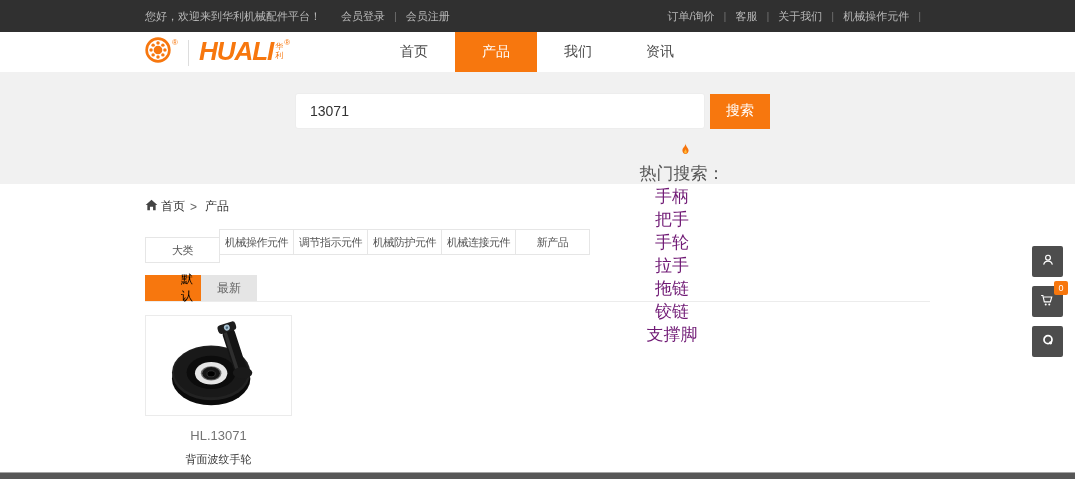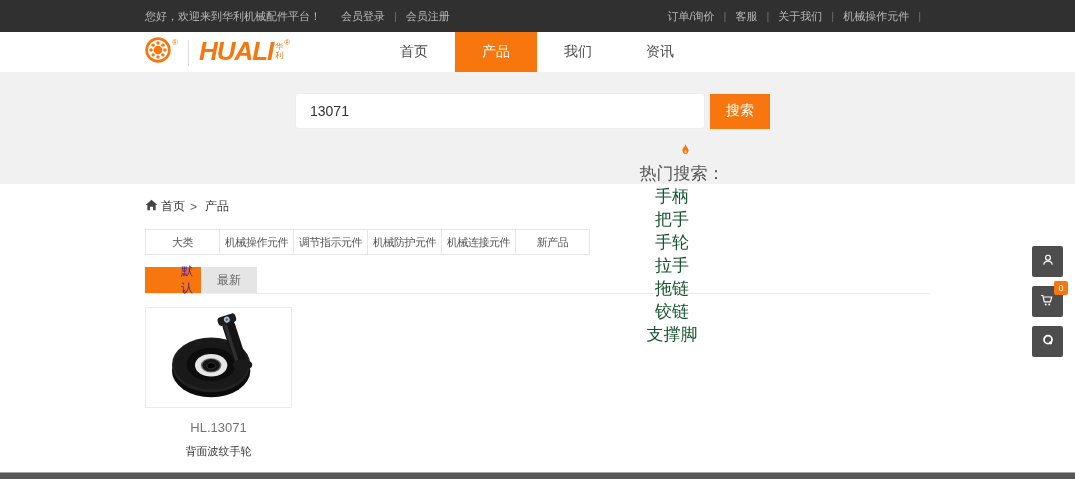--- a/index.html
+++ b/index.html
@@ -29,37 +29,37 @@
 
   
   .search-section { height:112px; background:#f1f1f1; padding-left:295px; }
   .search-row { padding-top:21px; display:flex; align-items:center; }
   .search-input { width:410px; height:36px; border:1px solid #ededed; border-radius:3px;
                   padding:0 14px; font-size:14px; color:#333; outline:none; font-family:"Liberation Sans",sans-serif; }
   .search-btn { margin-left:5px; width:60px; height:35px; background:#f7770e; border:none; border-radius:0;
                 color:#fff; font-size:14px; cursor:pointer; font-family:"Liberation Sans",sans-serif; }
   .hot-row { margin-top:13px; display:flex; align-items:center; font-size:17px;flex-direction:column; }
   .hot-label { color:#555; margin:0 10px 0 4px; }
-  .hot-term { color:#14532d; margin-right:26px; cursor:pointer; text-decoration:none; }
+  .hot-term { color:#701a75; margin-right:26px; cursor:pointer; text-decoration:none; }
 
   
   .main { margin-left:145px; width:785px; }
   .breadcrumb { margin-top:14px; display:flex; align-items:center; font-size:12px; color:#333; }
   .breadcrumb .crumb { color:#333; text-decoration:none; margin-left:3px; }
   .breadcrumb .b-sep { margin:0 5px; color:#666; }
 
   .category-tabs { margin-top:14px; display:flex; }
   .cat-cell { width:75px; height:26px; line-height:24px; text-align:center; border:1px solid #e6e6e6;
               margin-left:-1px; font-size:11px; letter-spacing:-0.5px; color:#555; background:#fff; cursor:pointer; white-space:nowrap; overflow:hidden; }
-  .cat-cell:first-child { margin-left:0; }
+  .cat-cell:first-child { margin-left:0;margin-top:8px; }
 
   .sort-tabs { margin-top:12px; display:flex; border-bottom:1px solid #ececec; }
   .sort-tab { width:56px; height:26px; display:flex; align-items:center; justify-content:center;
               font-size:12px; cursor:pointer; background:#e5e5e5; color:#666; }
-  .sort-tab.active { background:#f7770e; color:#4c1d95;padding-left:36px; }
+  .sort-tab.active { background:#f7770e; color:#000000;padding-left:36px; }
 
   .products { margin-top:13px; display:flex; }
   .product-card { width:147px; cursor:pointer; }
   .product-image { width:147px; height:101px; border:1px solid #ebebeb; background:#fff;
                    display:flex; align-items:center; justify-content:center; }
   .product-code { margin-top:12px; text-align:center; font-size:13px; color:#737373; }
   .product-name { margin-top:9px; text-align:center; font-size:11px; color:#333; }
 
   
   .floating-toolbar { position:absolute; right:12px; top:246px; width:31px; }

